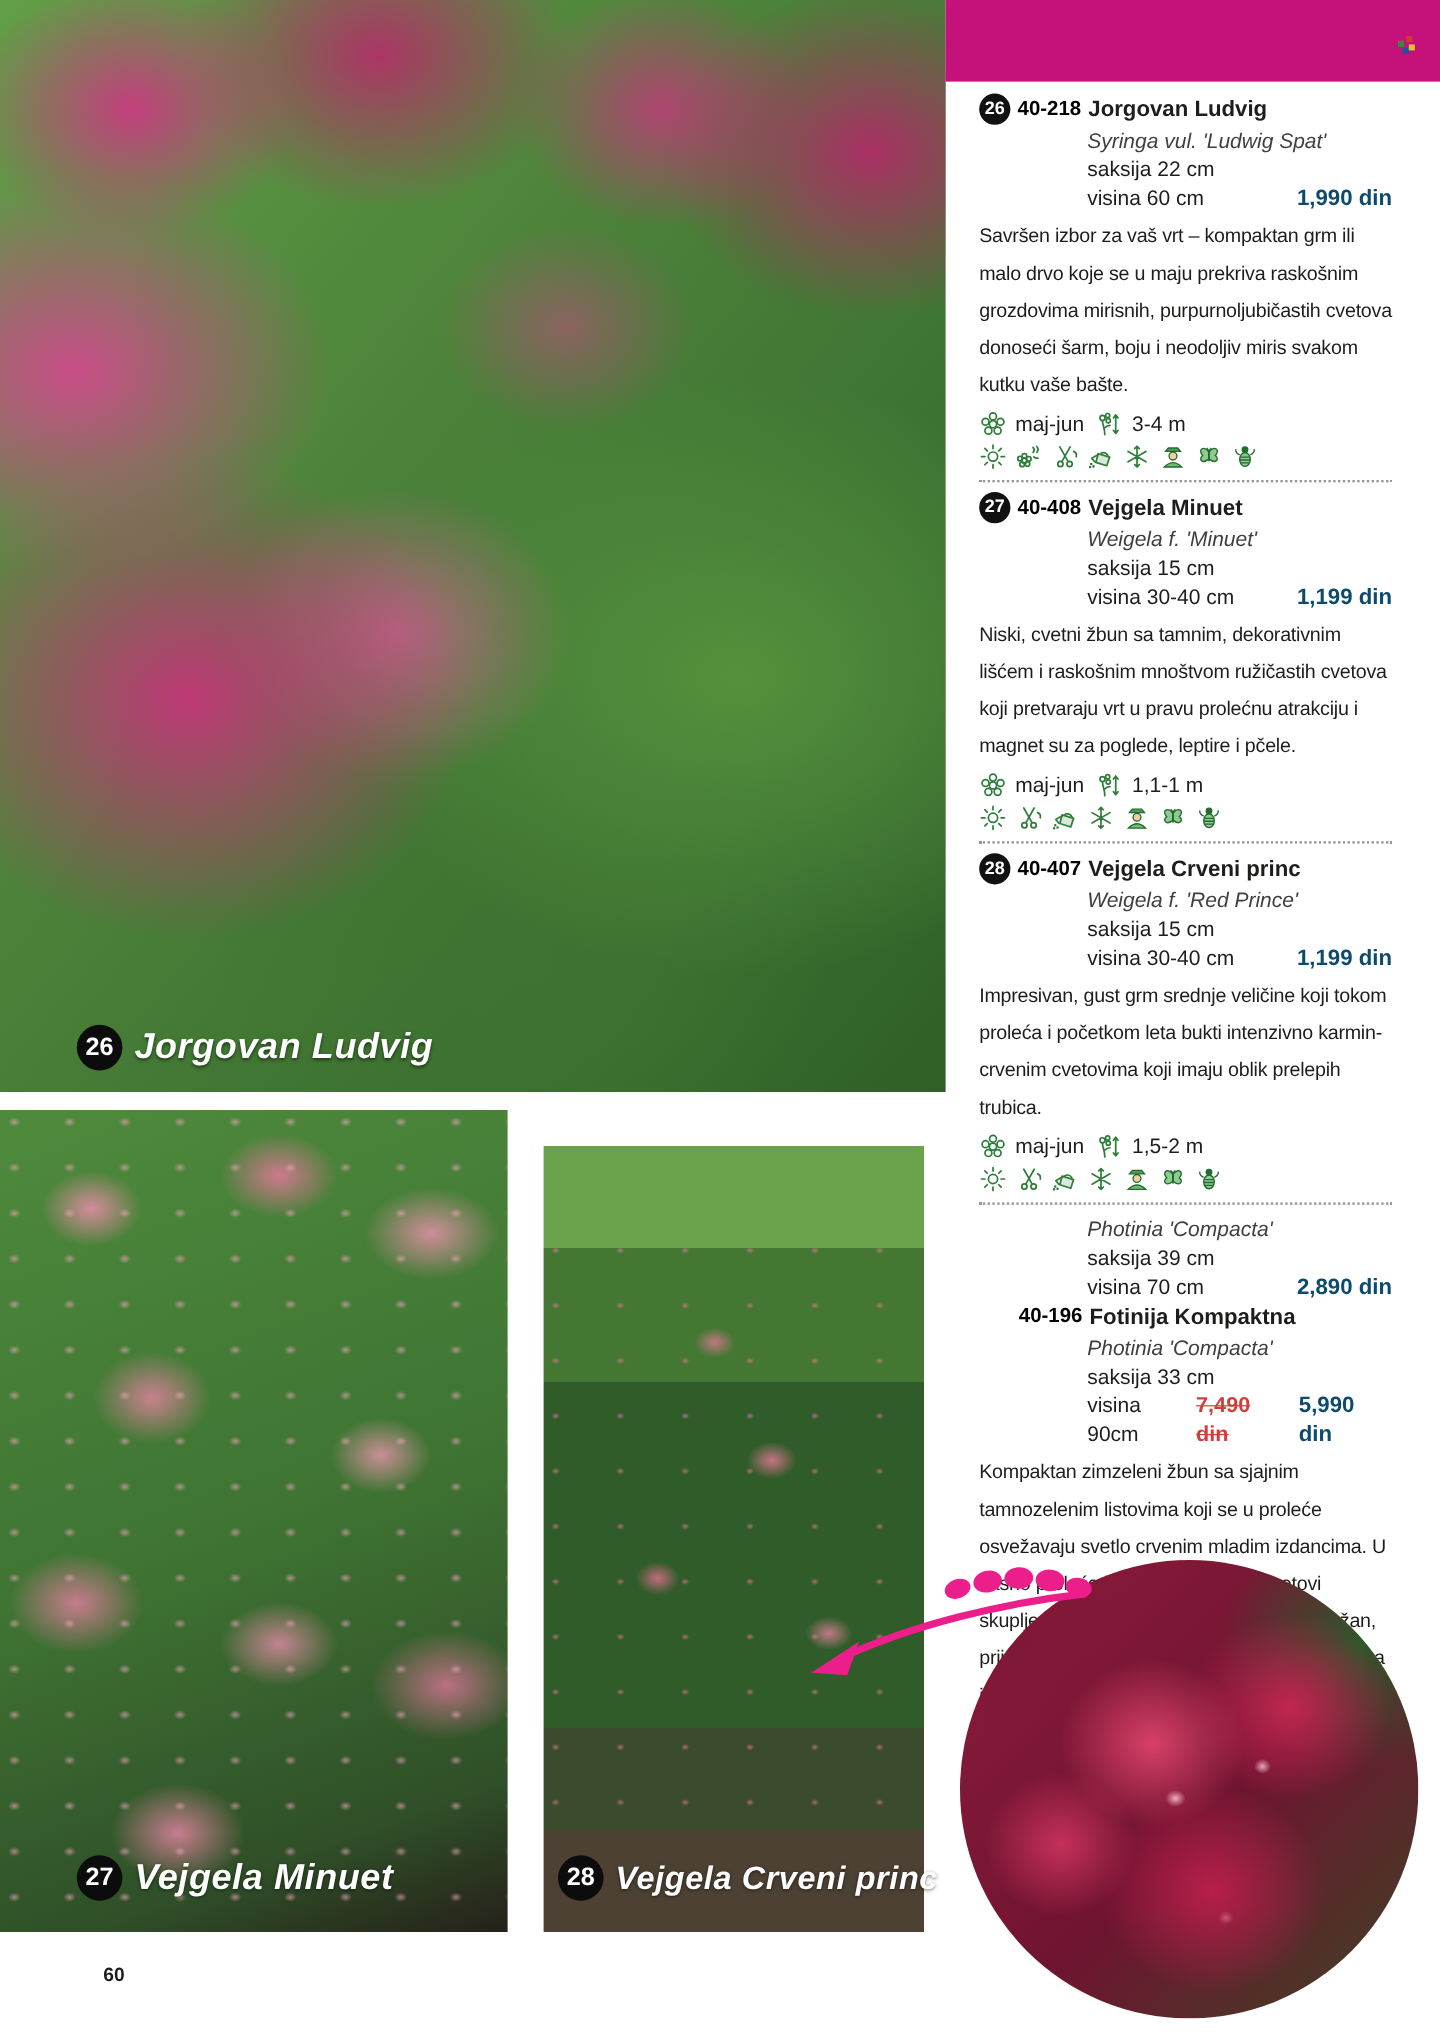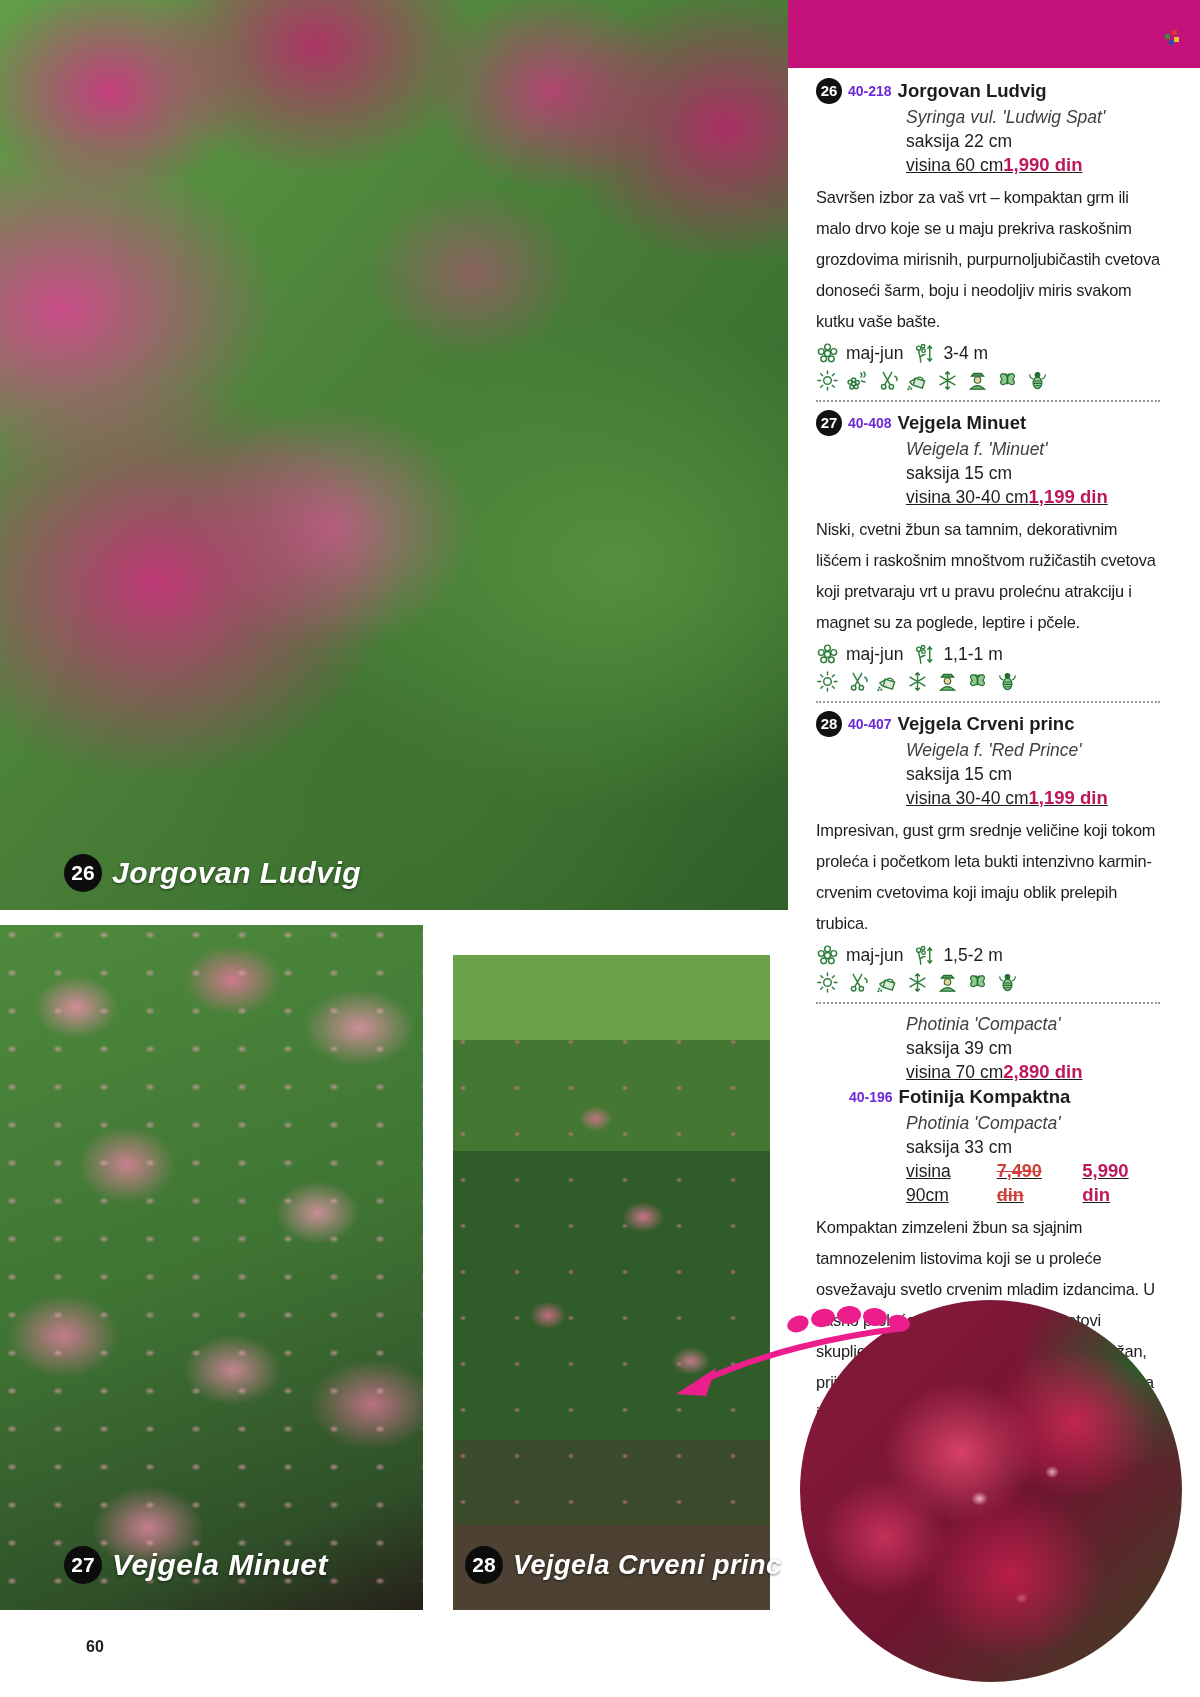--- a/index.html
+++ b/index.html
@@ -74,26 +74,26 @@
   
   .header-bar{position:absolute;left:788px;top:0;width:412px;height:68px;background:#c4127a;}
   .logo{position:absolute;right:20px;top:30px;width:16px;height:16px;}
 
   
   .listings{position:absolute;left:816px;top:78px;width:344px;}
   .p-head{display:flex;align-items:center;gap:6px;margin:0 0 1px 0;line-height:26px;}
   .p-head.variant{padding-left:33px;}
   .badge{display:inline-flex;align-items:center;justify-content:center;width:26px;height:26px;
     border-radius:50%;background:#111;color:#fff;font-weight:bold;font-size:15px;flex:0 0 auto;}
-  .code{color:#6d28d9;font-weight:bold;font-size:14px;white-space:nowrap;}
+  .code{color:#000000;font-weight:bold;font-size:17px;white-space:nowrap;}
   .pname{font-weight:bold;font-size:18.5px;white-space:nowrap;}
   .sub{margin-left:90px;font-size:17.5px;line-height:24px;}
   .latin{font-style:italic;color:#3f3f3e;}
-  .price-row{display:flex;justify-content:flex-start;align-items:baseline;text-decoration:underline;}
-  .price{font-weight:bold;font-size:18.5px;color:#be185d;}
+  .price-row{display:flex;justify-content:space-between;align-items:baseline;}
+  .price{font-weight:bold;font-size:18.5px;color:#0c4a6e;}
   .price-group{display:inline-flex;gap:10px;align-items:baseline;}
   .old-price{color:#d23f3a;font-weight:bold;font-size:18px;text-decoration:line-through;}
   .desc{margin:5px 0 4px 0;font-size:16.4px;line-height:31px;letter-spacing:-0.2px;color:#1d1d1b;}
   .irow{display:flex;align-items:center;gap:7px;margin:2px 0;flex-wrap:wrap;min-height:25px;}
   .ilabel{font-size:17.5px;margin-right:3px;}
   .igroup{display:inline-flex;gap:7px;align-items:center;}
   .icon{display:inline-flex;width:23px;height:23px;}
   .icon svg{width:23px;height:23px;}
   .sep{border-top:2px dotted #979797;margin:7px 0 8px 0;height:0;}
 

